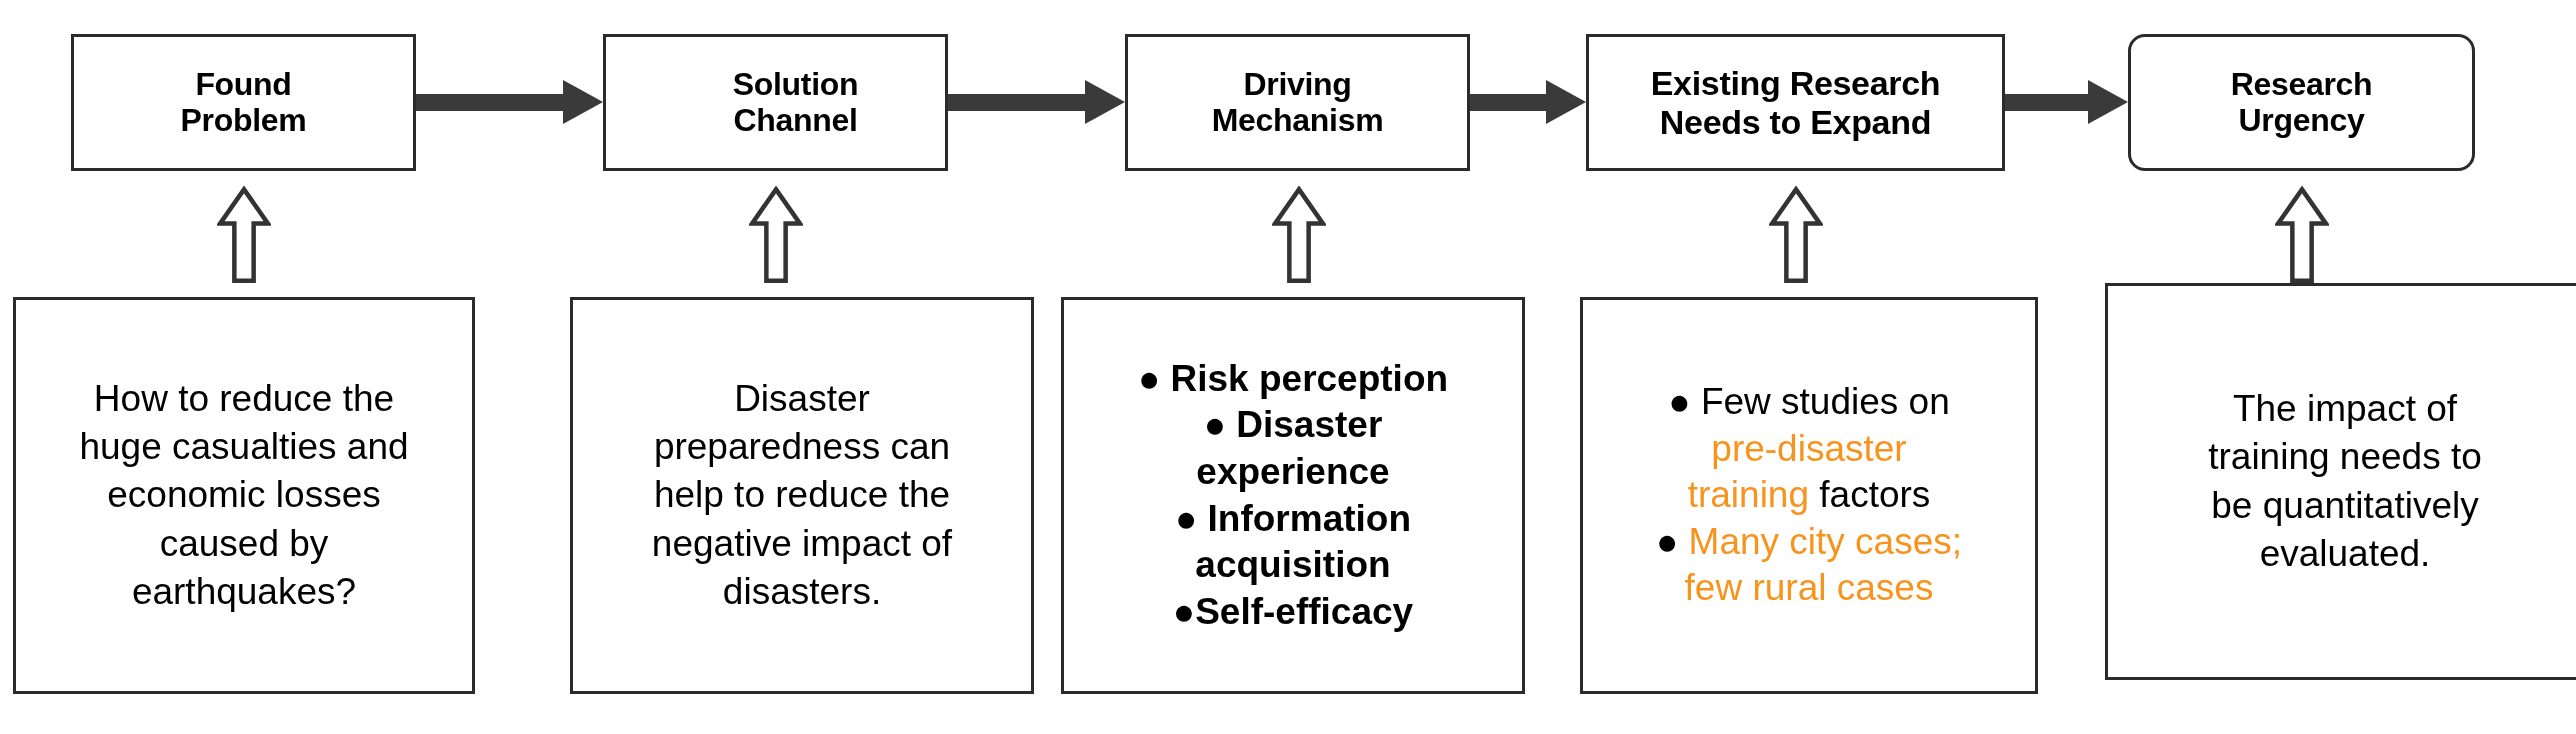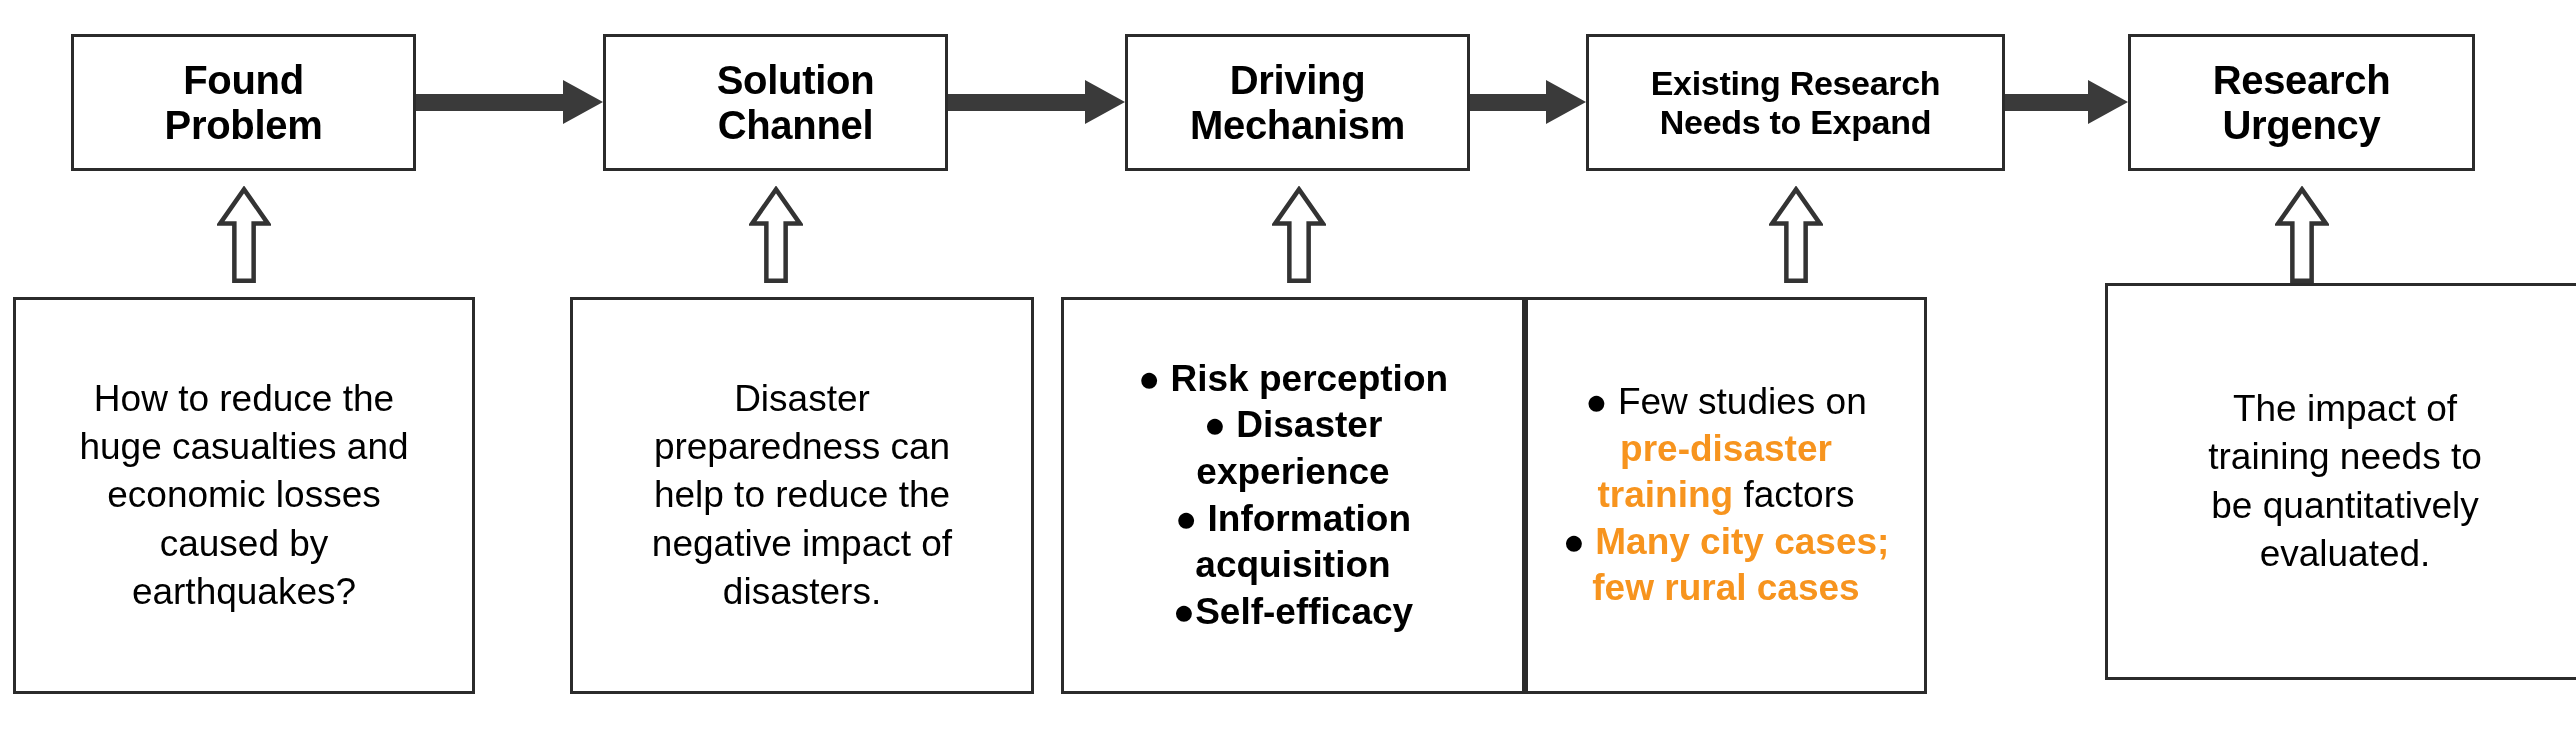--- a/index.html
+++ b/index.html
@@ -10,21 +10,21 @@
   .hbox{
     position:absolute;
     box-sizing:border-box;
     border:3.2px solid #2b2b2b;
     background:#ffffff;
     display:flex;align-items:center;justify-content:center;
     text-align:center;
   }
   .hbox .htext{
     font-weight:bold;
-    font-size:40px;
+    font-size:32px;
     line-height:1.12;
     letter-spacing:-0.3px;
     white-space:pre-line;
     padding:0 5.2px;
   }
   .hbox.small .htext{font-size:34px;}
 
   
   .carrow{position:absolute;height:45px;}
   .carrow .shaft{
@@ -52,21 +52,21 @@
   .dbox .dtext{
     width:100%;
     text-align:center;
     font-size:37px;
     line-height:1.30;
     white-space:pre-line;
     padding:0 9px;
     box-sizing:border-box;
   }
   .dbox .dtext.bullets{ line-height:1.26; }
-  .hl{ font-weight:bold; }
+  .hl{ font-weight:normal; }
 </style>
 </head>
 <body>
 
 <div id="stage">
 
   <div class="hbox" style="left:71px;top:34px;width:345px;height:137px;">
     <div class="htext">Found
 Problem</div>
   </div>
@@ -79,21 +79,21 @@
   <div class="hbox small" style="left:1586px;top:34px;width:419px;height:137px;">
     <div class="htext">Existing Research
 Needs to Expand</div>
   </div>
 
   <div class="hbox" style="left:1125px;top:34px;width:345px;height:137px;">
     <div class="htext">Driving
 Mechanism</div>
   </div>
 
-  <div class="hbox" style="left:2128px;top:34px;width:347px;height:137px;">
+  <div class="hbox" style="left:2128px;top:34px;width:347px;height:137px;border-radius:17px;">
     <div class="htext">Research
 Urgency</div>
   </div>
 
   <div class="carrow" style="left:416px;top:80px;width:187px;">
     <div class="shaft" style="width:150px;"></div>
     <div class="head" style="left:147px;"></div>
   </div>
 
   <div class="carrow" style="left:948px;top:80px;width:177px;">
@@ -159,21 +159,21 @@
 
   <div class="dbox" style="left:1061px;top:297px;width:464px;height:397px;font-weight:bold;">
     <div class="dtext bullets" id="bullets-3">● Risk perception
 ● Disaster
 experience
 ● Information
 acquisition
 ●Self-efficacy</div>
   </div>
 
-  <div class="dbox" style="left:1525px;top:297px;width:402px;height:397px;">
+  <div class="dbox" style="left:1580px;top:297px;width:458px;height:397px;">
     <div class="dtext bullets" id="rich-4"><div><span>● Few studies on</span></div><div><span class="hl" style="color: rgb(247, 148, 30);">pre-disaster</span></div><div><span class="hl" style="color: rgb(247, 148, 30);">training</span><span> factors</span></div><div><span>● </span><span class="hl" style="color: rgb(247, 148, 30);">Many city cases;</span></div><div><span class="hl" style="color: rgb(247, 148, 30);">few rural cases</span></div></div>
   </div>
 
   <div class="dbox" style="left:2105px;top:283px;width:480px;height:397px;">
     <div class="dtext">The impact of
 training needs to
 be quantitatively
 evaluated.</div>
   </div>
 

